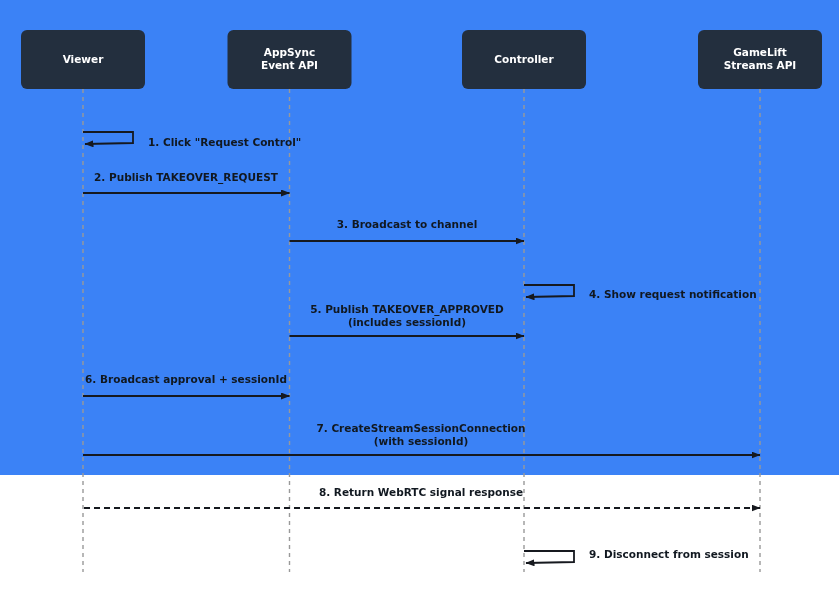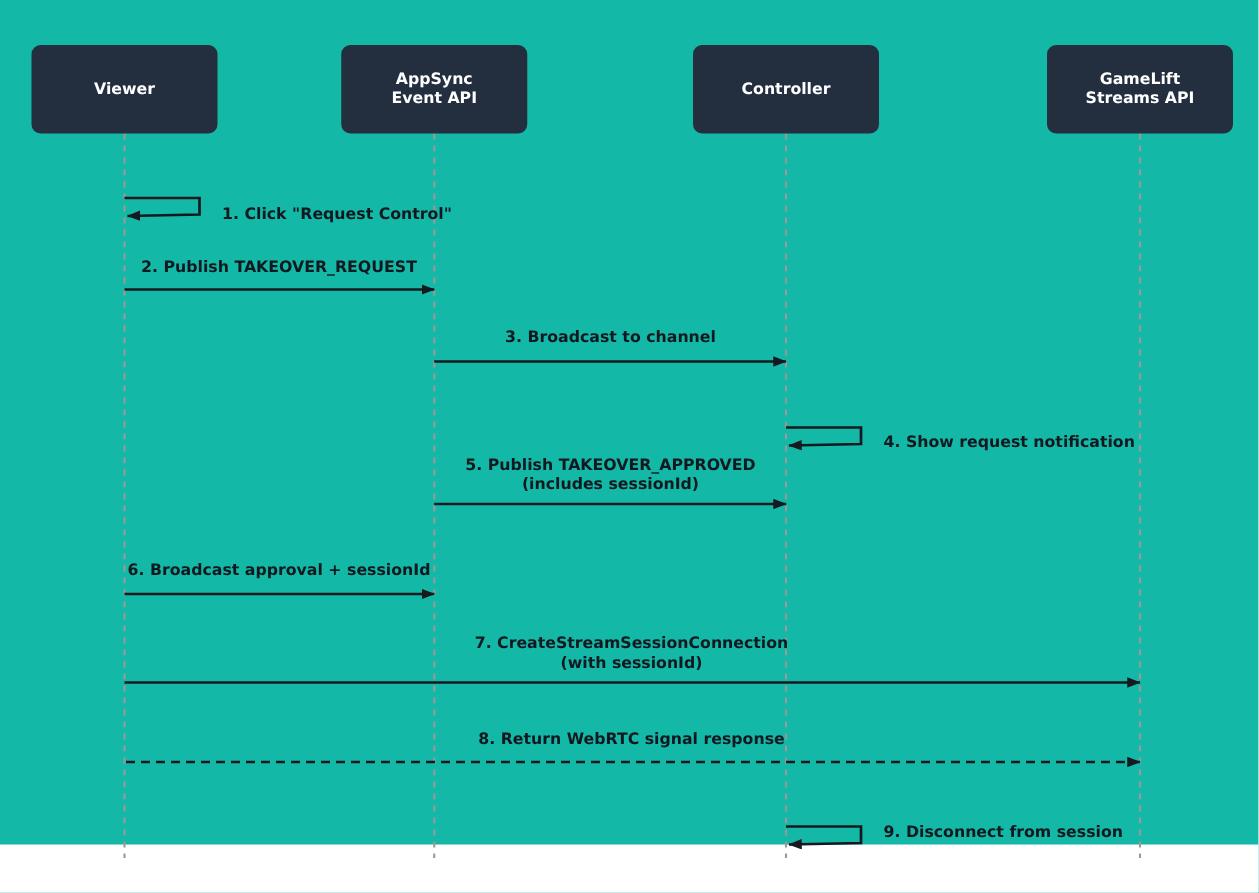--- a/index.html
+++ b/index.html
@@ -10,22 +10,22 @@
   }
   body {
     width: 839px;
     height: 595px;
     font-family: "DejaVu Sans", "Liberation Sans", sans-serif;
     overflow: hidden;
   }
   #diagram-root {
     position: relative;
     width: 839px;
-    height: 563px;
-    background: #14b8a6;
+    height: 475px;
+    background: #3b82f6;
   }
   svg.diagram-svg {
     position: absolute;
     left: 0;
     top: 0;
     width: 839px;
     height: 595px;
     display: block;
   }
   .participant-label {

